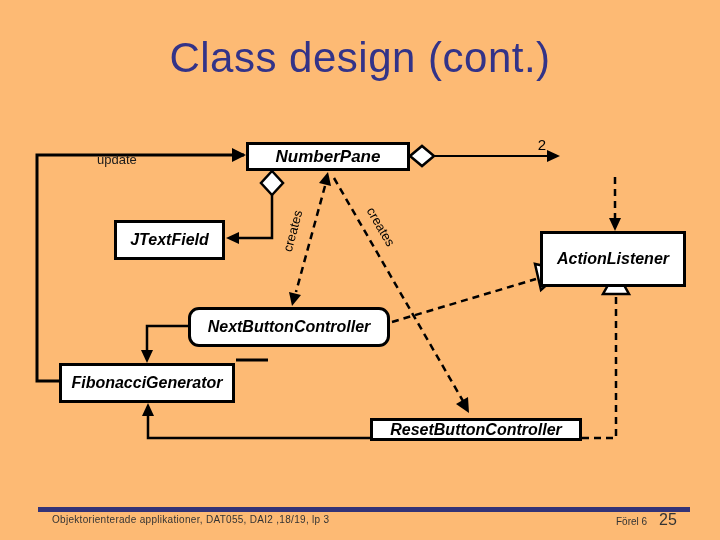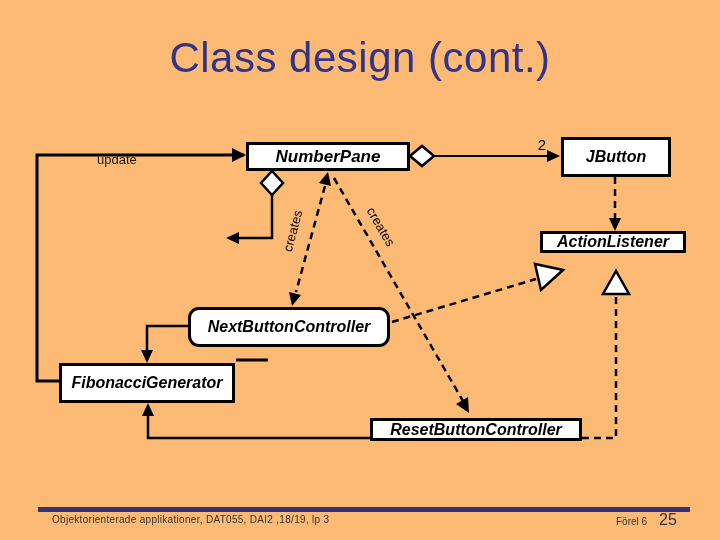--- a/index.html
+++ b/index.html
@@ -83,24 +83,24 @@
       <polygon points="148,403 142,416 154,416" fill="#000"></polygon>
     </g>
 
     <line x1="236" y1="360" x2="268" y2="360" stroke="#000" stroke-width="3"></line>
   </svg>
 
   <div class="free-label" style="left:97px;top:136px;">update</div>
 
   <div class="class-box" style="left:246px;top:142px;width:164px;height:29px;font-size:17px;">NumberPane</div>
 
-  <div class="class-box" style="left:561px;top:137px;width:110px;height:40px;">JButton</div>
 
+  <div class="class-box" style="left:114px;top:220px;width:111px;height:40px;">JTextField</div>
 
-  <div class="class-box" style="left:540px;top:231px;width:146px;height:22px;">ActionListener</div>
+  <div class="class-box" style="left:540px;top:231px;width:146px;height:56px;">ActionListener</div>
 
   <div class="class-box" style="left:188px;top:307px;width:202px;height:40px;border-radius:11px;">NextButtonController</div>
 
   <div class="class-box" style="left:59px;top:363px;width:176px;height:40px;text-align:center;">FibonacciGenerator</div>
 
   <div class="class-box" style="left:370px;top:418px;width:212px;height:23px;">ResetButtonController</div>
 
   <div class="footer-rule"></div>
   <div class="footer-text">Objektorienterade applikationer, DAT055, DAI2 ,18/19, lp 3</div>
   <div class="footer-lecture">Förel 6</div>

